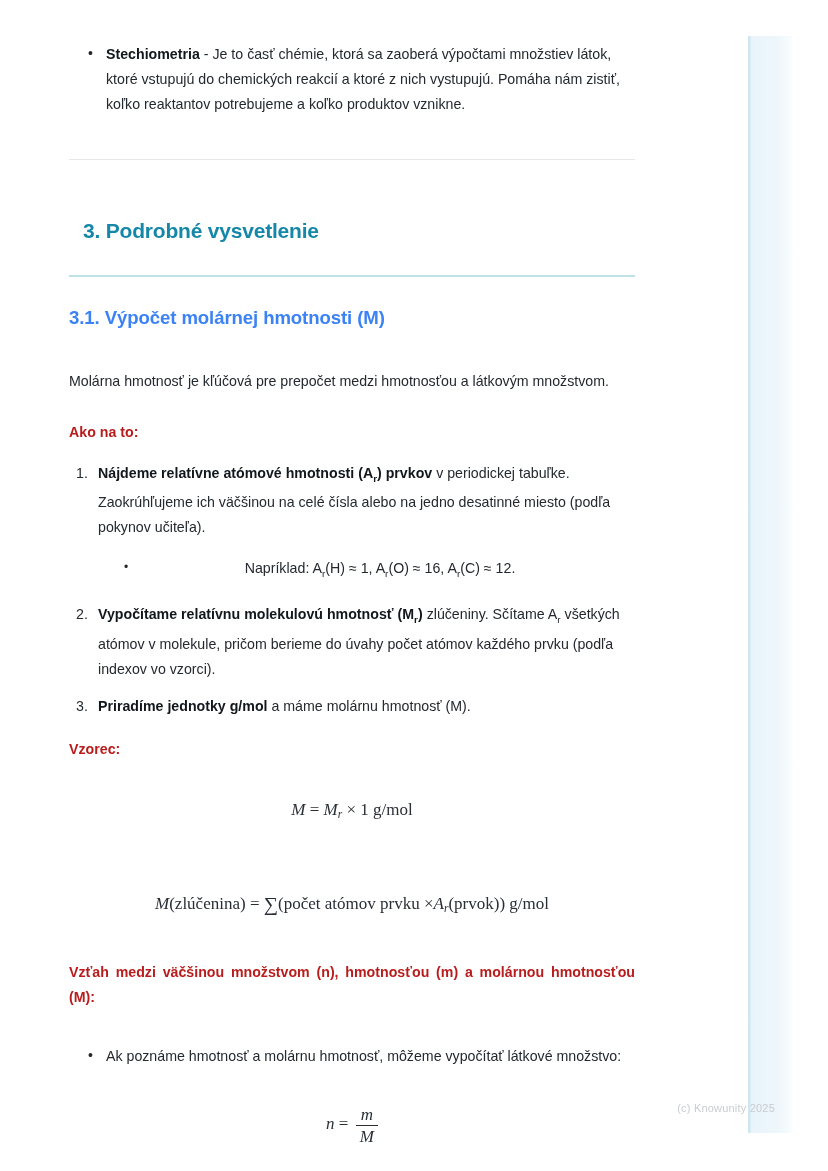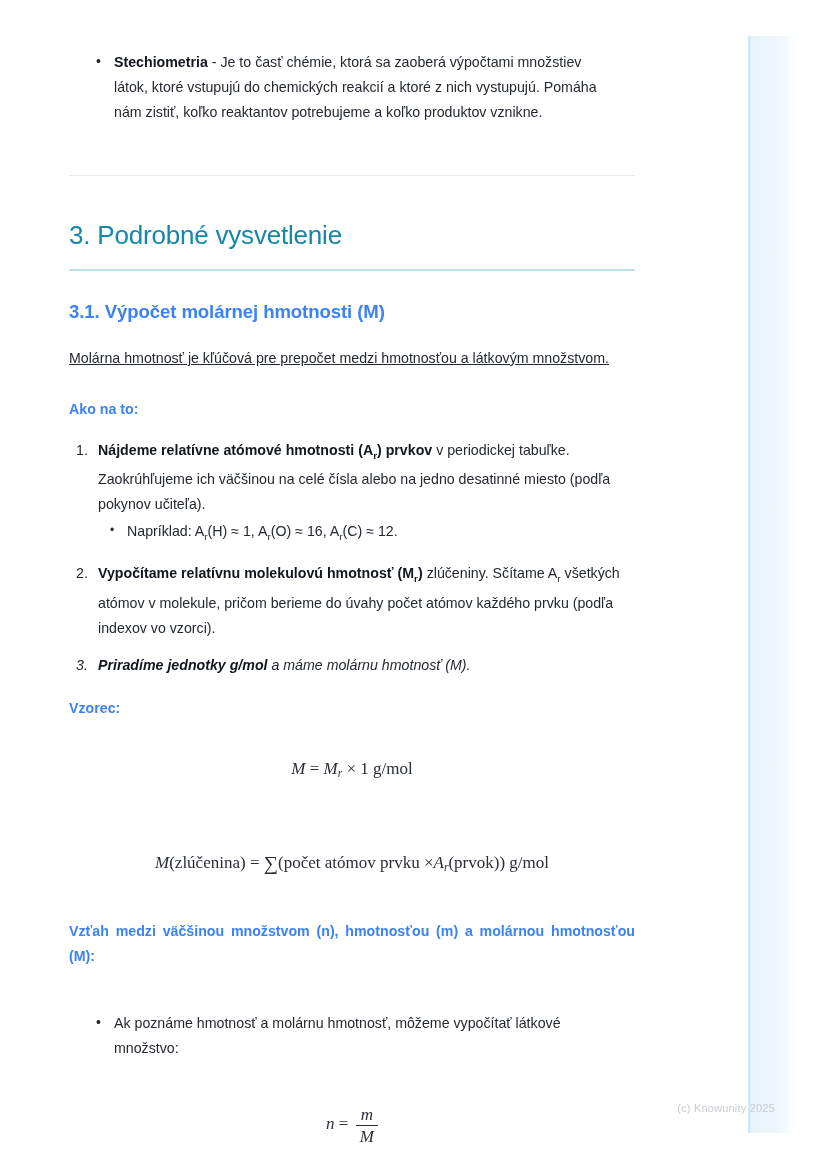--- a/index.html
+++ b/index.html
@@ -47,62 +47,62 @@
   }
 
   
   p, li {
     font-size: 14.2px;
     line-height: 25px;
     color: #24292f;
     margin: 0;
   }
   .para {
-    margin: 0 0 6px 0;
-    text-decoration: underline;
+    margin: 17px 0 6px 0;
   }
   .para-justify {
     text-align: justify;
   }
   .bold-lead {
     font-weight: bold;
     color: #11171d;
   }
   .strong-para {
     font-weight: bold;
     font-size: 14.2px;
     line-height: 25px;
-    color: #3b82f6;
+    color: #b91c1c;
     margin: 0;
     text-align: justify;
   }
 
   
   ul.bullets {
     list-style: none;
-    margin: 16px;
+    margin: 8px;
     padding: 0;
   }
   ul.bullets > li {
     position: relative;
     padding-left: 29px;
     margin: 0 0 4px 0;
   }
   ul.bullets > li::before {
     content: "•";
     position: absolute;
     left: 11px;
     top: -1px;
     font-size: 14px;
     color: #24292f;
   }
   ul.sub-bullets {
     list-style: none;
-    margin: 2px;
+    margin: 16px;
     padding: 0;
+    text-align: center;
   }
   ul.sub-bullets > li {
     position: relative;
     padding-left: 27px;
     margin: 0;
   }
   ul.sub-bullets > li::before {
     content: "•";
     position: absolute;
     left: 10px;
@@ -128,30 +128,29 @@
     content: counter(step) ".";
     position: absolute;
     left: 7px;
     top: 0;
     font-size: 14.2px;
     line-height: 25px;
     color: #24292f;
   }
   ol.steps > li:last-child {
     margin-bottom: 0;
-    font-style: italic;
   }
 
   
   .h2 {
-    font-size: 26px;
+    font-size: 21px;
     line-height: 1.2;
-    font-weight: normal;
+    font-weight: bold;
     color: #1587a8;
-    margin: 0;
+    margin: 14px;
     letter-spacing: -0.2px;
   }
   .h3 {
     font-size: 18.6px;
     line-height: 1.2;
     font-weight: bold;
     color: #3b82f6;
     margin: 0;
     letter-spacing: -0.1px;
   }

